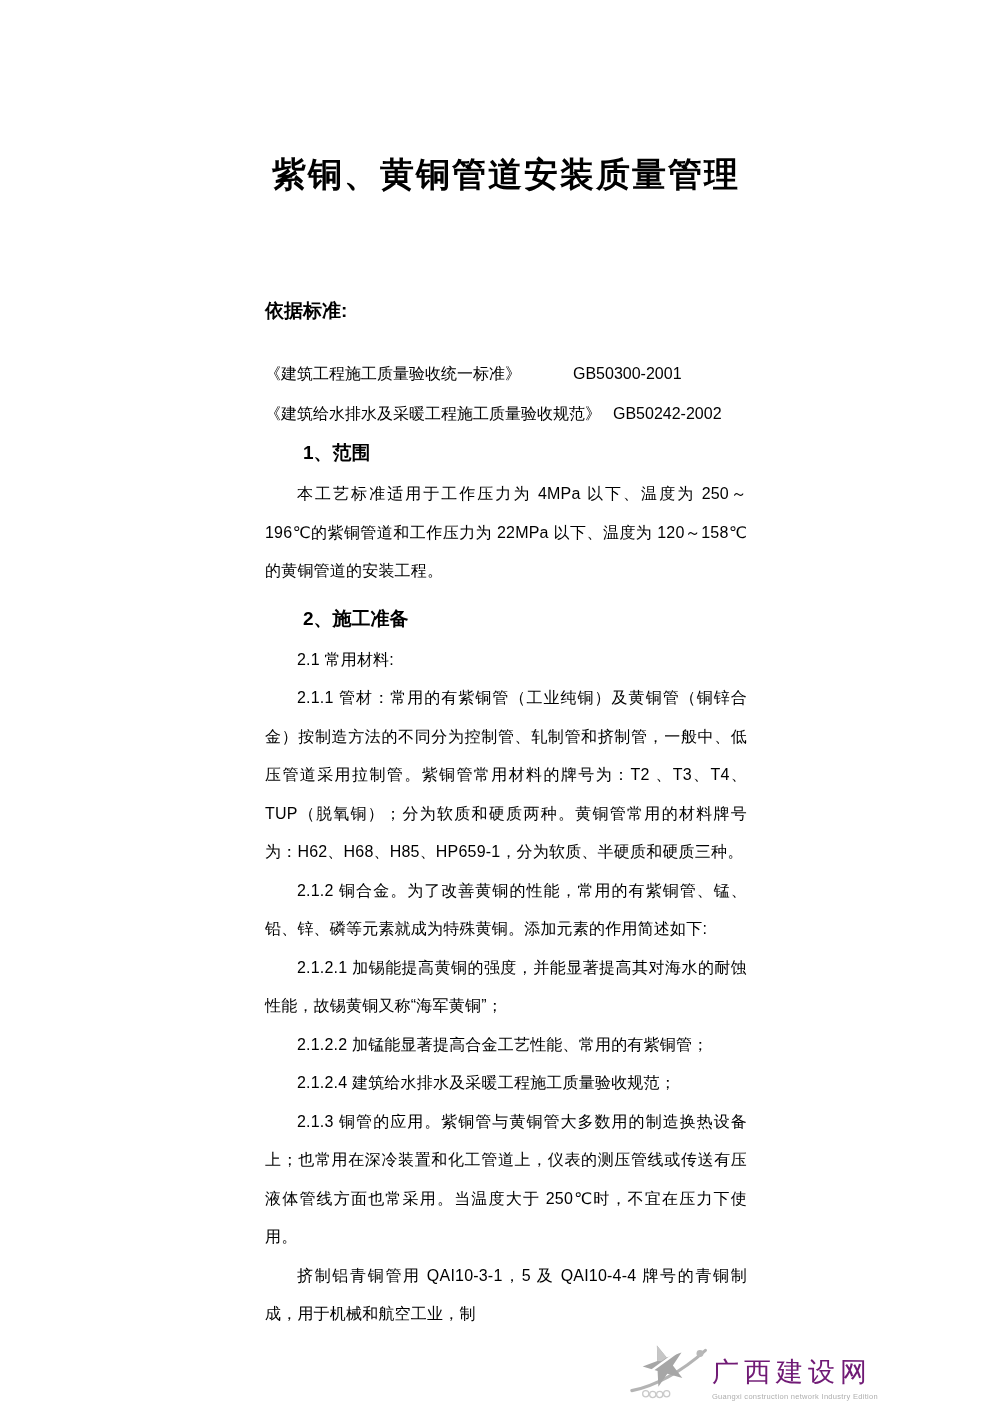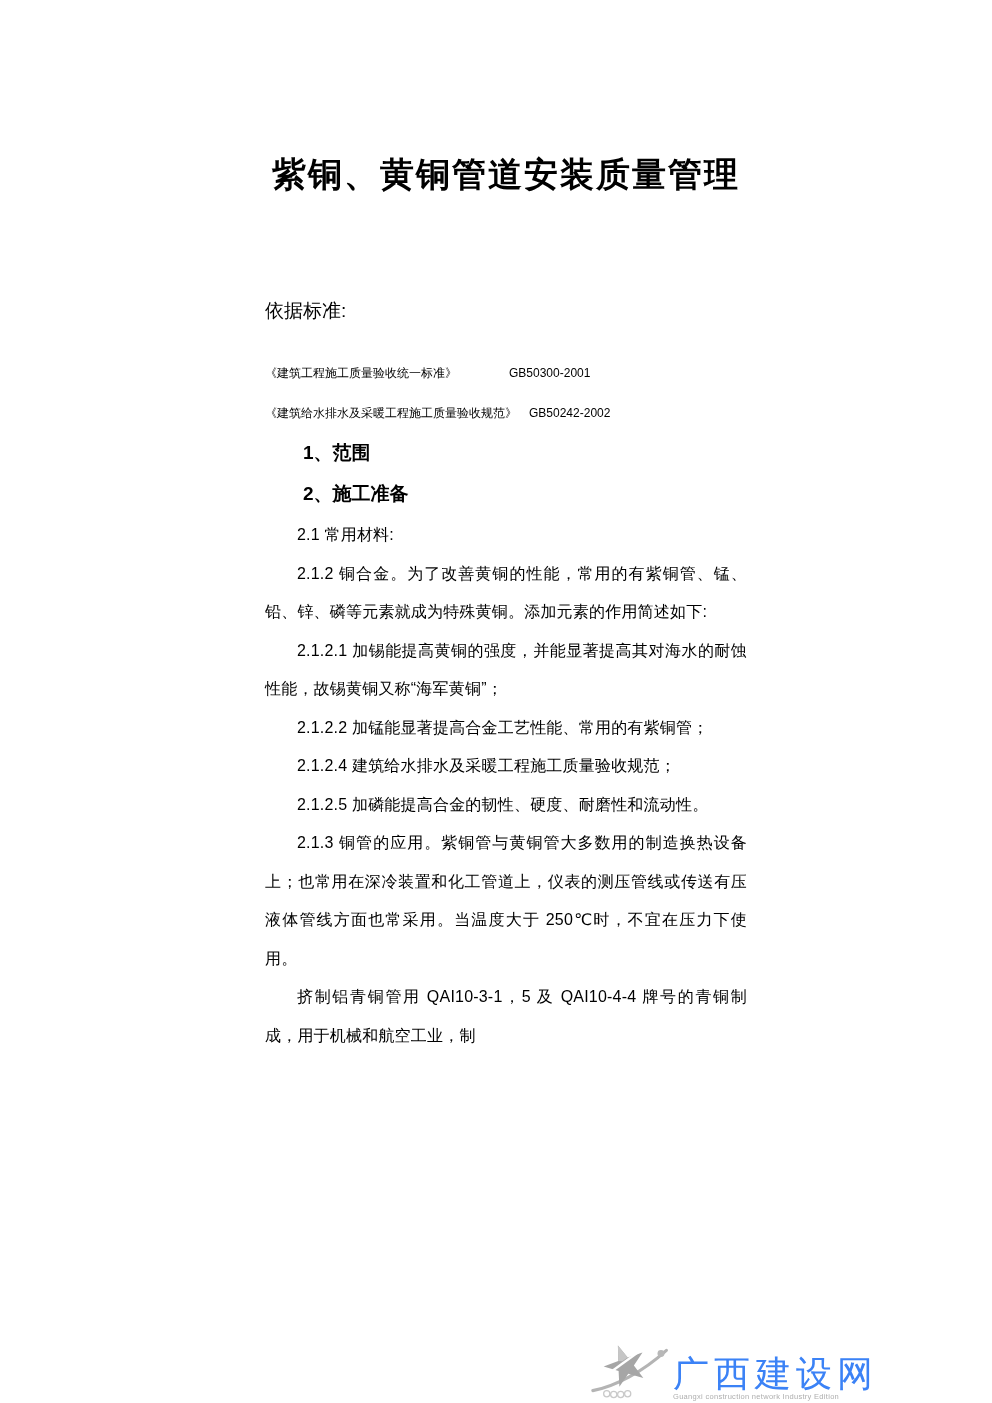--- a/index.html
+++ b/index.html
@@ -23,26 +23,26 @@
   .doc-title {
     font-size: 34px;
     font-weight: 700;
     text-align: center;
     letter-spacing: 2px;
     line-height: 44px;
     color: #000000;
   }
   .h-basis {
     font-size: 19px;
-    font-weight: 400;
+    font-weight: 700;
     margin-top: 102px;
     line-height: 26px;
   }
   .std-line {
-    font-size: 12px;
+    font-size: 16px;
     line-height: 23px;
     margin-top: 17px;
     white-space: nowrap;
   }
   .std-line.first { margin-top: 38px; }
   .std-code.gap-wide   { margin-left: 52px; }
   .std-code.gap-narrow { margin-left: 12px; }
   .h-num {
     font-size: 19px;
     font-weight: 700;
@@ -67,25 +67,25 @@
   .logo-mark {
     width: 78px;
     height: 62px;
     flex: 0 0 auto;
   }
   .logo-textcol {
     margin-left: 4px;
     padding-bottom: 2px;
   }
   .logo-cn {
-    font-family: Liberation Serif, serif;
-    font-size: 36px;
+    font-family: Liberation Mono, monospace;
+    font-size: 27px;
     line-height: 30px;
     letter-spacing: 5px;
-    color: #3b82f6;
+    color: #701a75;
     white-space: nowrap;
   }
   .logo-en {
     font-size: 7.5px;
     line-height: 9px;
     color: #aeaeae;
     letter-spacing: 0.3px;
     margin-top: 3px;
     white-space: nowrap;
   }
@@ -96,27 +96,28 @@
 <div class="page">
 
   <div class="doc">
     <div class="doc-title">紫铜、黄铜管道安装质量管理</div>
 
     <div>
         <div class="h-basis">依据标准:</div>
         <div class="std-line first"><span>《建筑工程施工质量验收统一标准》</span><span class="std-code gap-wide">GB50300-2001</span></div>
         <div class="std-line"><span>《建筑给水排水及采暖工程施工质量验收规范》</span><span class="std-code gap-narrow">GB50242-2002</span></div>
         <div class="h-num">1、范围</div>
+        <div class="para">本工艺标准适用于工作压力为 4MPa 以下、温度为 250～196℃的紫铜管道和工作压力为 22MPa 以下、温度为 120～158℃的黄铜管道的安装工程。</div>
         <div class="h-num">2、施工准备</div>
         <div class="para">2.1 常用材料:</div>
+        <div class="para">2.1.1 管材：常用的有紫铜管（工业纯铜）及黄铜管（铜锌合金）按制造方法的不同分为控制管、轧制管和挤制管，一般中、低压管道采用拉制管。紫铜管常用材料的牌号为：T2 、T3、T4、TUP（脱氧铜）；分为软质和硬质两种。黄铜管常用的材料牌号为：H62、H68、H85、HP659-1，分为软质、半硬质和硬质三种。</div>
         <div class="para">2.1.2 铜合金。为了改善黄铜的性能，常用的有紫铜管、锰、铅、锌、磷等元素就成为特殊黄铜。添加元素的作用简述如下:</div>
         <div class="para">2.1.2.1 加锡能提高黄铜的强度，并能显著提高其对海水的耐蚀性能，故锡黄铜又称“海军黄铜”；</div>
         <div class="para">2.1.2.2 加锰能显著提高合金工艺性能、常用的有紫铜管；</div>
         <div class="para">2.1.2.4 建筑给水排水及采暖工程施工质量验收规范；</div>
-        <div class="para">2.1.2.5 加磷能提高合金的韧性、硬度、耐磨性和流动性。</div>
         <div class="para">2.1.3 铜管的应用。紫铜管与黄铜管大多数用的制造换热设备上；也常用在深冷装置和化工管道上，仪表的测压管线或传送有压液体管线方面也常采用。当温度大于 250℃时，不宜在压力下使用。</div>
         <div class="para">挤制铝青铜管用 QAI10-3-1，5 及 QAI10-4-4 牌号的青铜制成，用于机械和航空工业，制</div>
       </div>
   </div>
 
   <div class="footer-logo">
     <svg class="logo-mark" viewBox="0 0 100 80" xmlns="http://www.w3.org/2000/svg">
       <path d="M2,64 C30,59 66,40 97,12" fill="none" stroke="#b4b4b4" stroke-width="4" stroke-linecap="round"></path>
       <polygon points="34.4,5.7 47,21.4 66.1,14.8 55,31.6 67.2,47.7 47.8,42.3 36.3,58.9 35.3,38.8 16,33 34.9,25.8" fill="#a6a6a6"></polygon>
       <polygon points="34.4,5.7 47,21.4 40,26 34.9,25.8 16,33 34.9,25.8" fill="#c6c6c6"></polygon>

